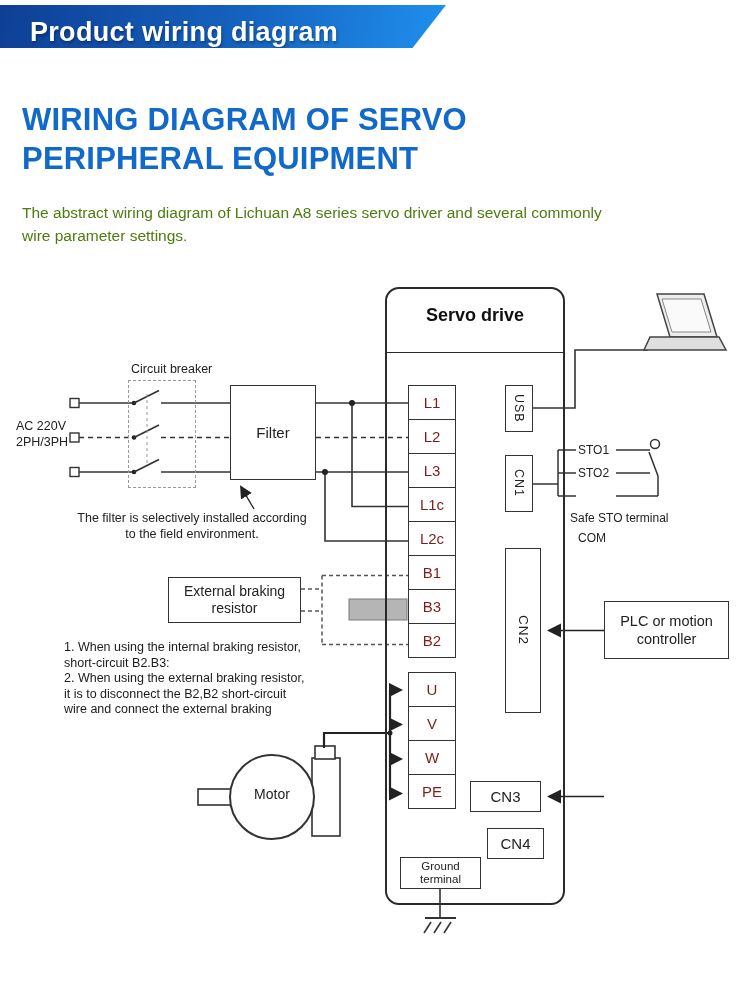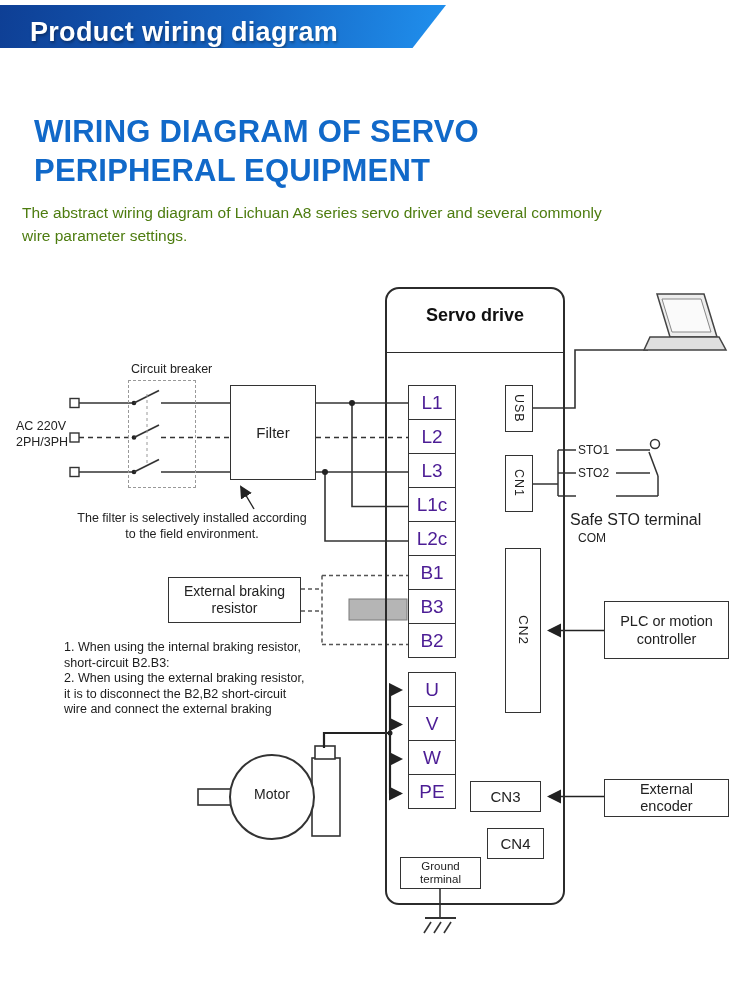--- a/index.html
+++ b/index.html
@@ -4,40 +4,40 @@
 <style>
   html,body{margin:0;padding:0;background:#fff;}
   .page{position:relative;width:750px;height:982px;background:#fff;overflow:hidden;
         font-family:"Liberation Sans",sans-serif;color:#222;}
   .banner{position:absolute;top:5px;left:0;width:446px;height:43px;
           background:linear-gradient(100deg,#0e3f95 0%,#1563c0 55%,#2090ee 100%);
           clip-path:polygon(0 0,100% 0,92.5% 100%,0 100%);
           display:flex;align-items:flex-end;}
   .banner span{color:#fff;font-size:27px;font-weight:bold;padding-left:30px;
                text-shadow:1px 2px 3px rgba(0,0,0,.35);letter-spacing:.3px;}
-  .heading{position:absolute;top:100px;left:22px;margin:12px;color:#1169c9;
+  .heading{position:absolute;top:100px;left:22px;margin:0;color:#1169c9;
            font-size:31px;font-weight:bold;line-height:39px;letter-spacing:.2px;}
   .heading span{display:block;}
   .intro{position:absolute;top:201px;left:22px;margin:0;color:#4d7c0f;
          font-size:15.5px;line-height:23px;}
   .intro span{display:block;}
   .diagram{position:absolute;top:280px;left:0;width:750px;height:702px;}
   .diagram svg{position:absolute;top:0;left:0;z-index:0;}
   .box{position:absolute;box-sizing:border-box;border:1.5px solid #333;background:#fff;
        display:flex;flex-direction:column;align-items:center;justify-content:center;
        text-align:center;z-index:1;}
   .label{position:absolute;box-sizing:border-box;z-index:1;}
   .servo{position:absolute;left:385px;top:7px;width:180px;height:618px;
          border:2px solid #2b2b2b;border-radius:14px;box-sizing:border-box;z-index:1;}
   .servo-title{position:absolute;top:16px;left:0;width:100%;text-align:center;
                font-size:18px;font-weight:600;color:#111;}
   .servo-sep{position:absolute;top:63px;left:0;width:100%;border-top:1.8px solid #2b2b2b;}
   .tstack{position:absolute;width:48px;border:1.5px solid #333;background:#fff;
           box-sizing:border-box;z-index:2;}
-  .tcell{height:33px;line-height:33px;text-align:center;font-size:19px;color:#4c1d95;
+  .tcell{height:33px;line-height:33px;text-align:center;font-size:15px;color:#7f1d1d;
          border-bottom:1.5px solid #333;}
   .tcell:last-child{border-bottom:none;}
   .vtext{writing-mode:vertical-rl;font-size:12.5px;letter-spacing:1px;}
   .blk{display:block;}
   .note{font-size:12.5px;line-height:15.6px;color:#1b1b1b;}
 </style>
 </head>
 <body>
 
 <div class="page">
@@ -225,24 +225,20 @@
       <span class="blk">short-circuit B2.B3:</span>
       <span class="blk">2. When using the external braking resistor,</span>
       <span class="blk">it is to disconnect the B2,B2 short-circuit</span>
       <span class="blk">wire and connect the external braking</span>
     </div>
     <div class="label" style="left:240px;top:506px;width:64px;text-align:center;font-size:14px;z-index:2;">Motor</div>
 
     <div class="label" style="left:578px;top:163px;font-size:12px;white-space:nowrap;">STO1</div>
     <div class="label" style="left:578px;top:186px;font-size:12px;white-space:nowrap;">STO2</div>
     <div class="label" style="left:578px;top:209px;font-size:12px;white-space:nowrap;margin-top:42px;">COM</div>
-    <div class="label" style="left:570px;top:231px;font-size:16px;white-space:nowrap;">Safe STO terminal</div>
+    <div class="label" style="left:570px;top:231px;font-size:12px;white-space:nowrap;">Safe STO terminal</div>
     <div class="box" style="left:604px;top:321px;width:125px;height:58px;font-size:14.5px;line-height:18px;">
       <span class="blk">PLC or motion</span>
       <span class="blk">controller</span>
     </div>
-    <div class="box" style="left:604px;top:499px;width:125px;height:38px;font-size:14.5px;line-height:17px;">
-      <span class="blk">External</span>
-      <span class="blk">encoder</span>
-    </div>
 
   </div>
 </div>
 
 </body></html>

